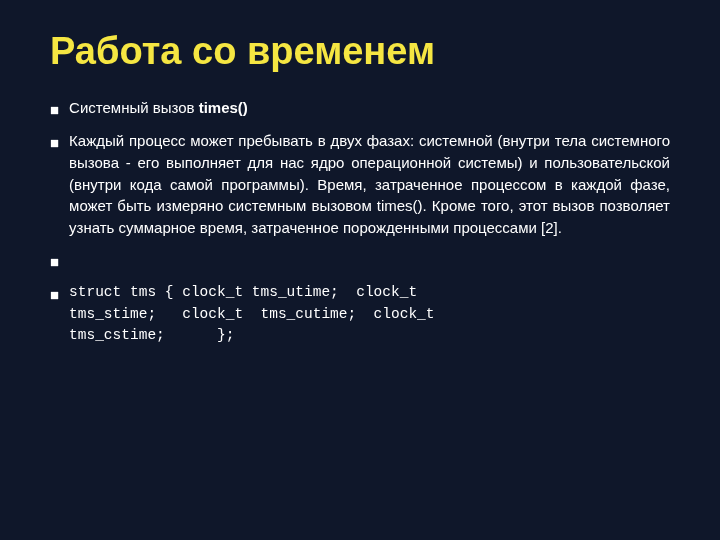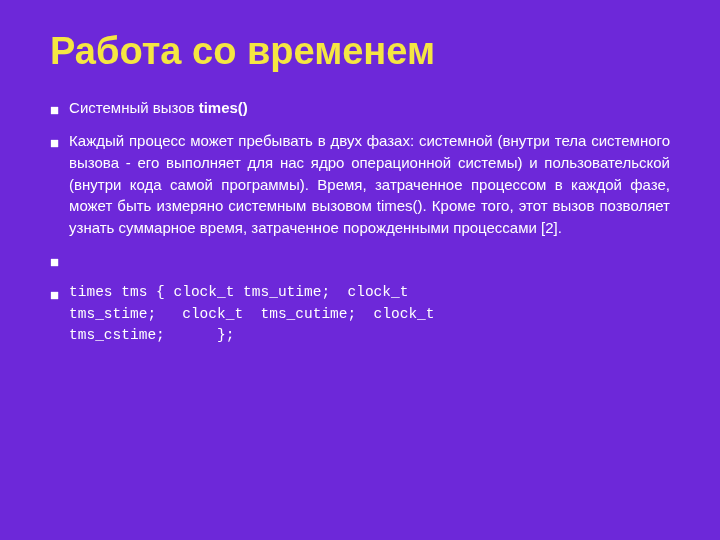--- a/index.html
+++ b/index.html
@@ -8,21 +8,21 @@
       width: 720px;
       height: 540px;
       background-color: #8B1A1A;
       font-family: Arial, sans-serif;
       overflow: hidden;
     }
 
     .slide {
       width: 720px;
       height: 540px;
-      background-color: #6d28d9;
+      background-color: #0f172a;
       padding: 30px 50px 30px 50px;
       display: flex;
       flex-direction: column;
     }
 
     .title {
       font-size: 38px;
       font-weight: bold;
       color: #F5E642;
       margin-bottom: 24px;
@@ -90,19 +90,19 @@
       <span class="bullet-marker">■</span>
       <span class="bullet-text">Каждый процесс может пребывать в двух фазах: системной (внутри тела системного вызова - его выполняет для нас ядро операционной системы) и пользовательской (внутри кода самой программы). Время, затраченное процессом в каждой фазе, может быть измеряно системным вызовом times(). Кроме того, этот вызов позволяет узнать суммарное время, затраченное порожденными процессами [2].</span>
     </div>
 
     <div class="bullet-item">
       <span class="bullet-marker">■</span>
     </div>
 
     <div class="bullet-item">
       <span class="bullet-marker">■</span>
-      <span class="code-block">times tms { clock_t tms_utime;  clock_t
+      <span class="code-block">struct tms { clock_t tms_utime;  clock_t
 tms_stime;   clock_t  tms_cutime;  clock_t
 tms_cstime;      };</span>
     </div>
 
   </div>
 </div>
 
 </body></html>

